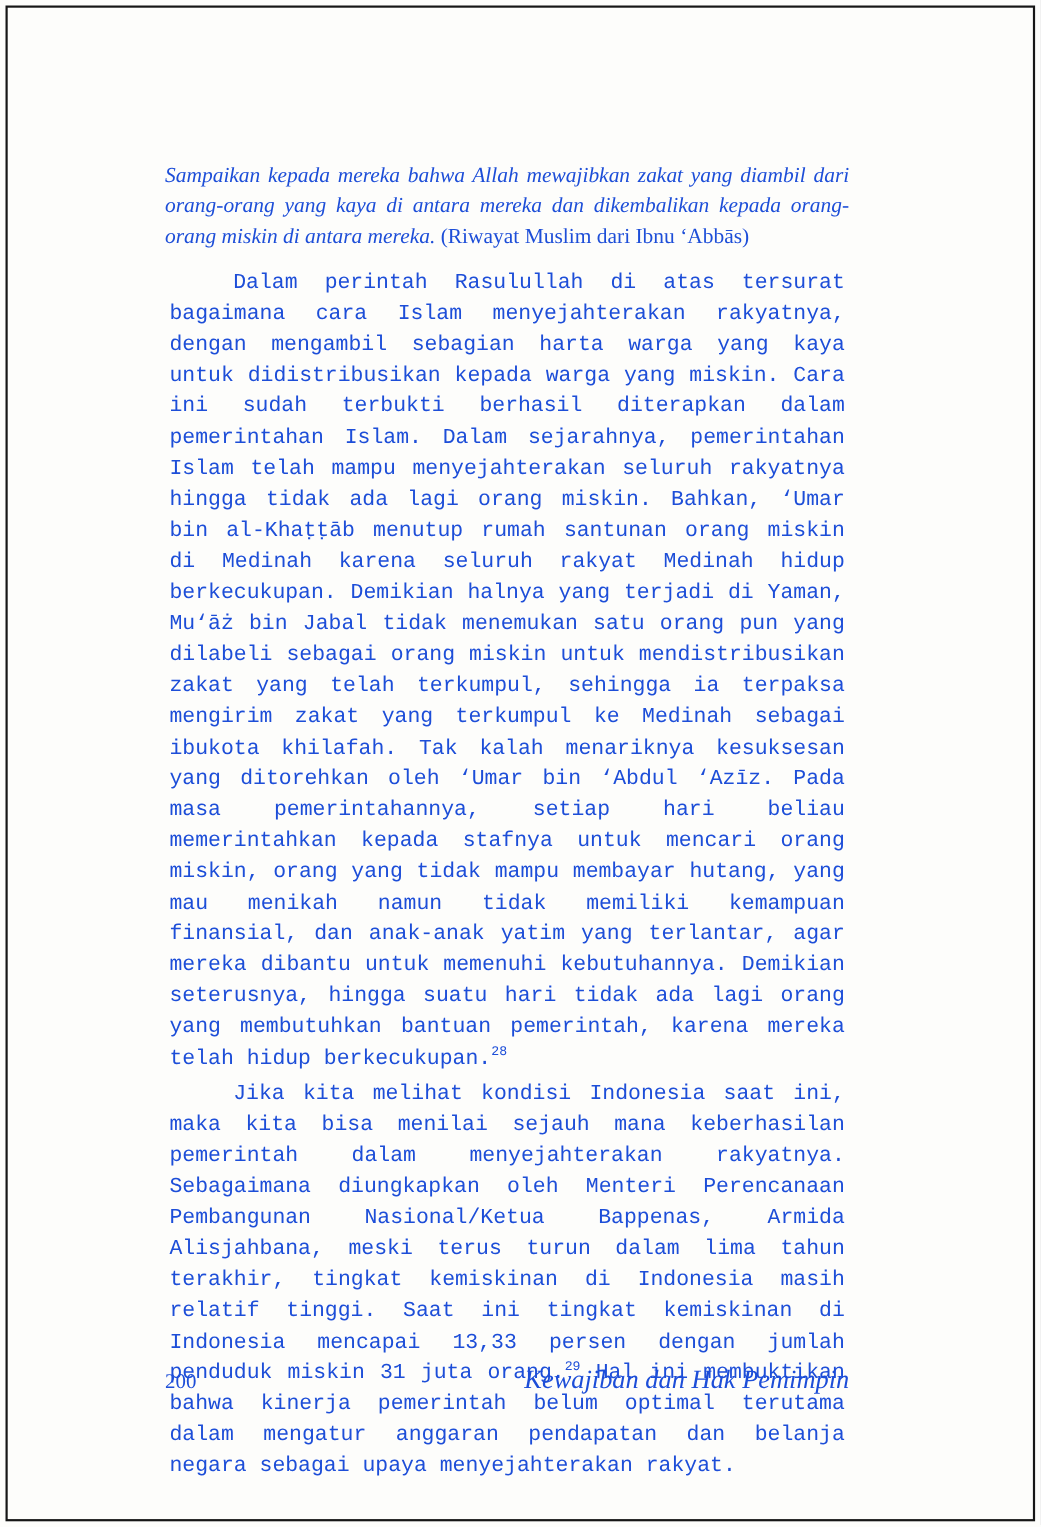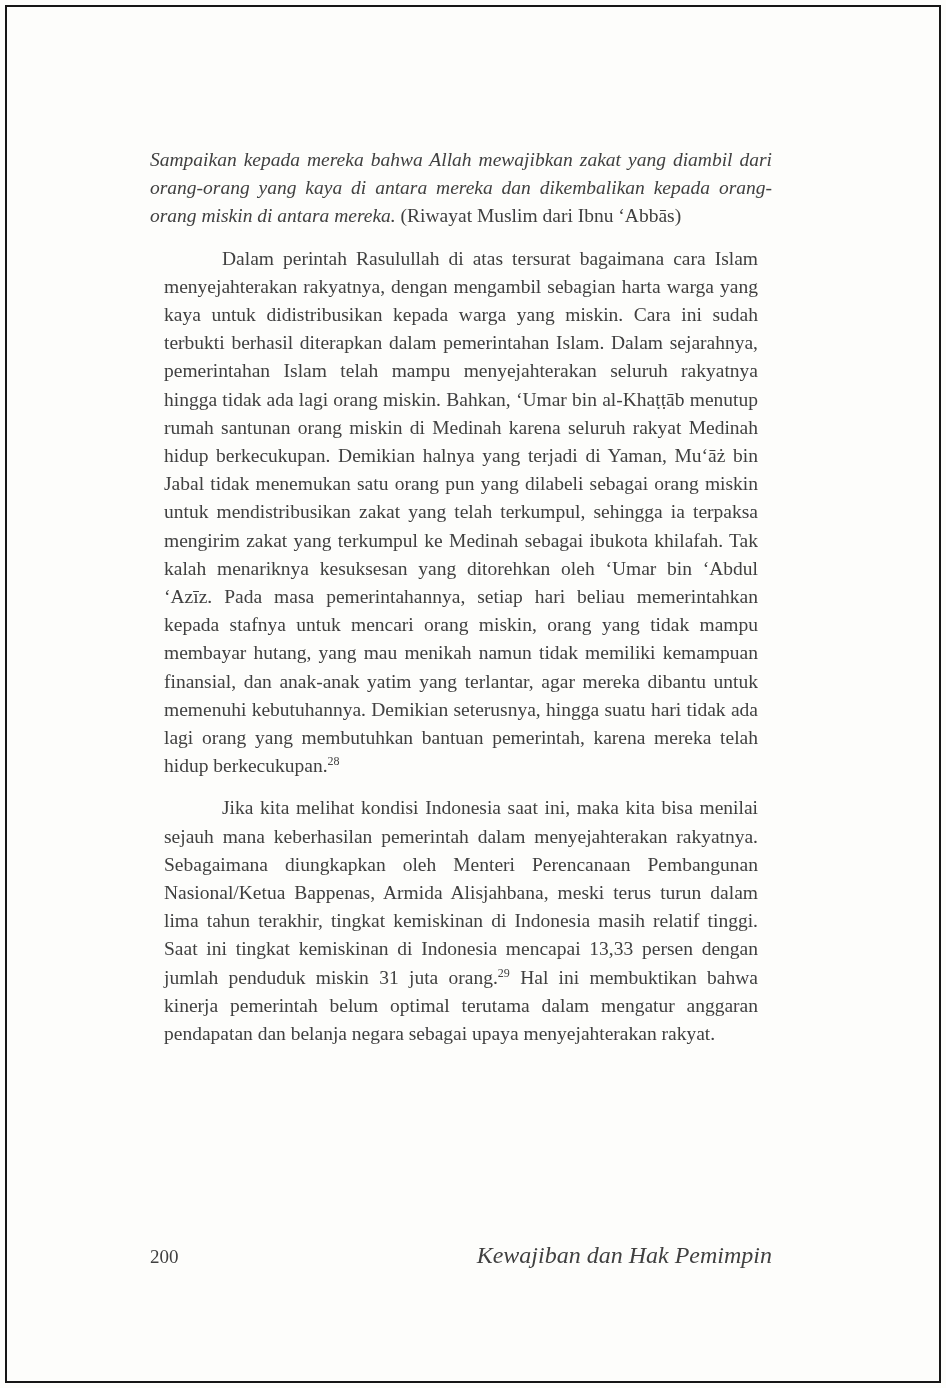--- a/index.html
+++ b/index.html
@@ -7,21 +7,21 @@
     padding: 0;
     background: #e8e8e8;
   }
   .page {
     position: relative;
     width: 946px;
     height: 1388px;
     margin: 0 auto;
     background: #fdfdfb;
     font-family: "Liberation Serif", serif;
-    color: #404040;
+    color: #1d4ed8;
     overflow: hidden;
     box-sizing: border-box;
   }
   .page-frame {
     position: absolute;
     inset: 5px;
     border: 2px solid #161616;
     pointer-events: none;
   }
   .content {
@@ -34,22 +34,23 @@
     text-align: justify;
   }
   .quote {
     font-style: italic;
     margin: 0 0 12px 0;
   }
   .quote .attribution {
     font-style: normal;
   }
   .para {
-    margin: 14px;
+    margin: 4px;
     text-indent: 58px;
+    font-family: Liberation Mono, monospace;
   }
   sup.footnote-ref {
     font-size: 12px;
     line-height: 0;
     vertical-align: super;
   }
   .footer {
     position: absolute;
     left: 150px;
     top: 1242px;

